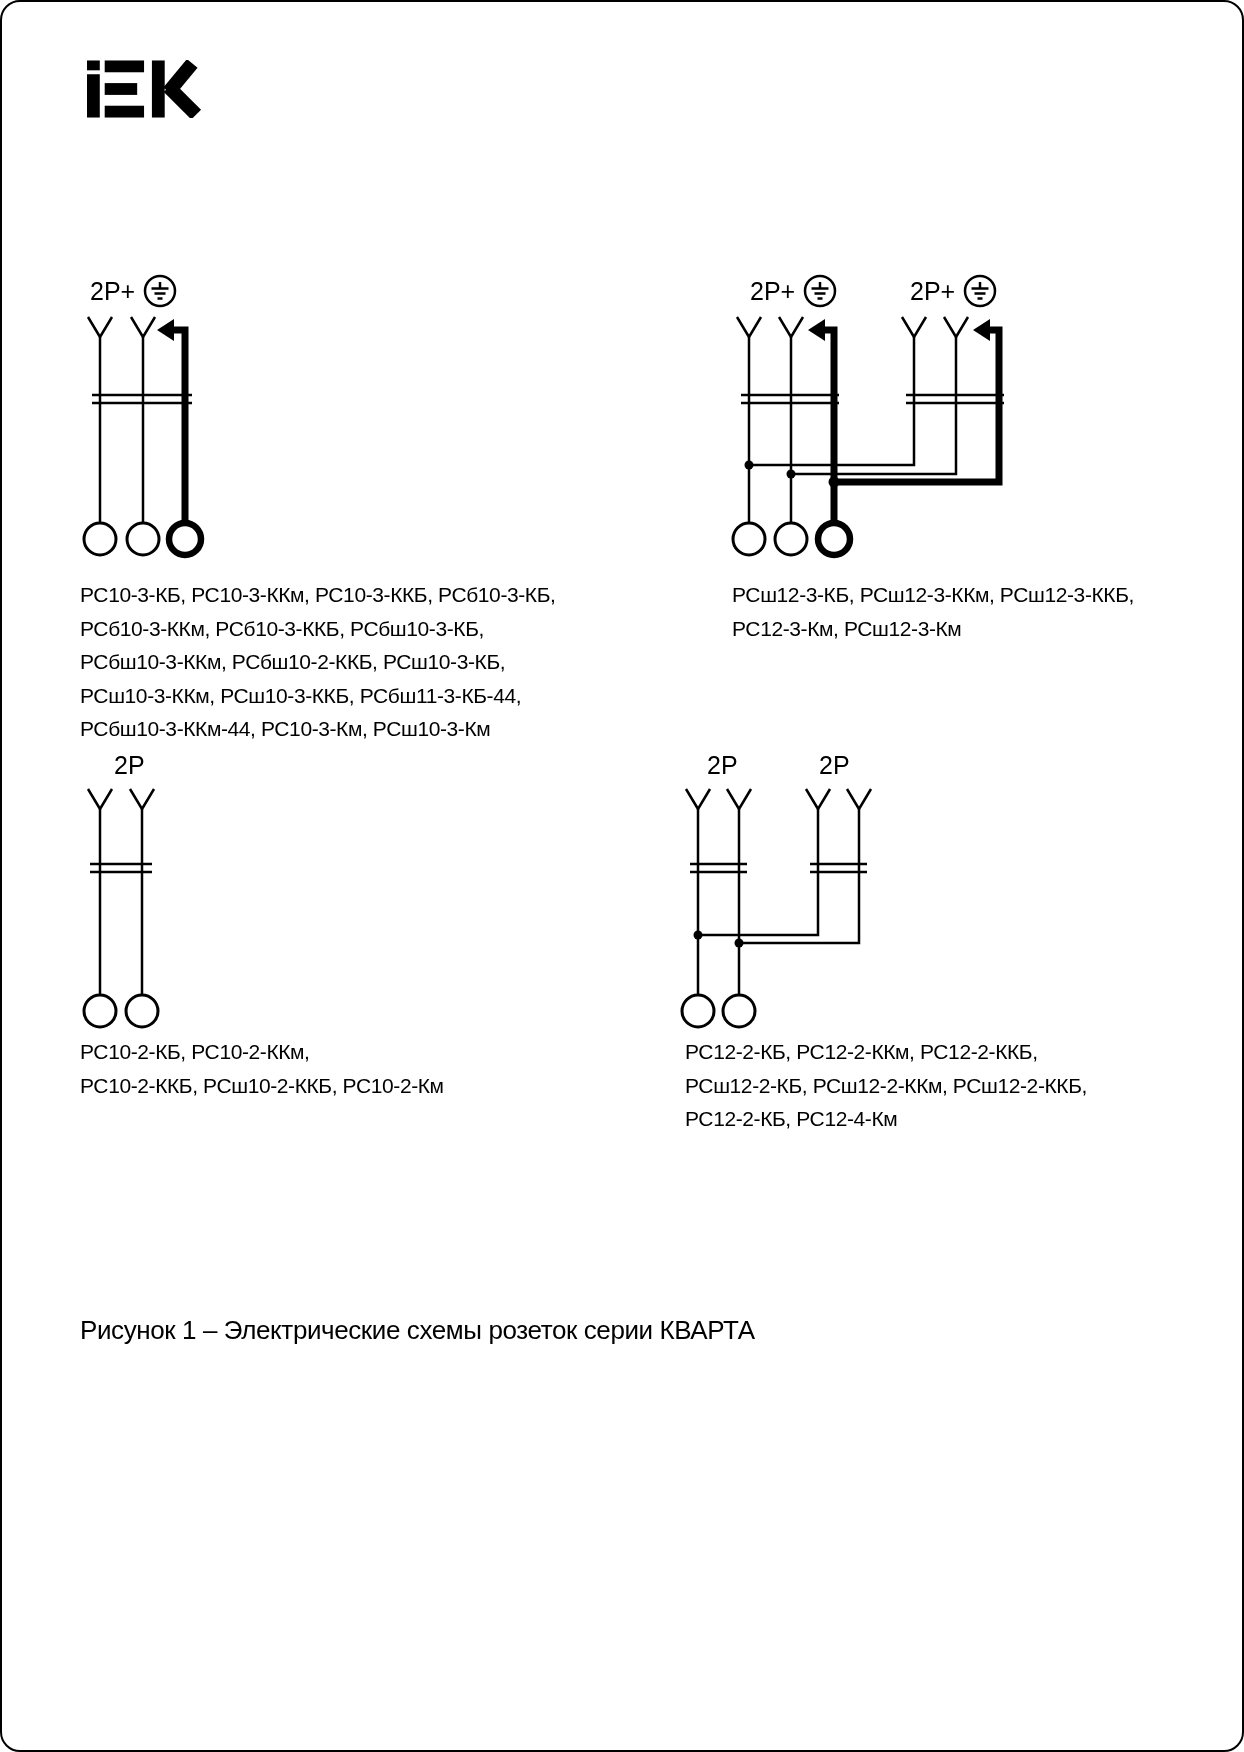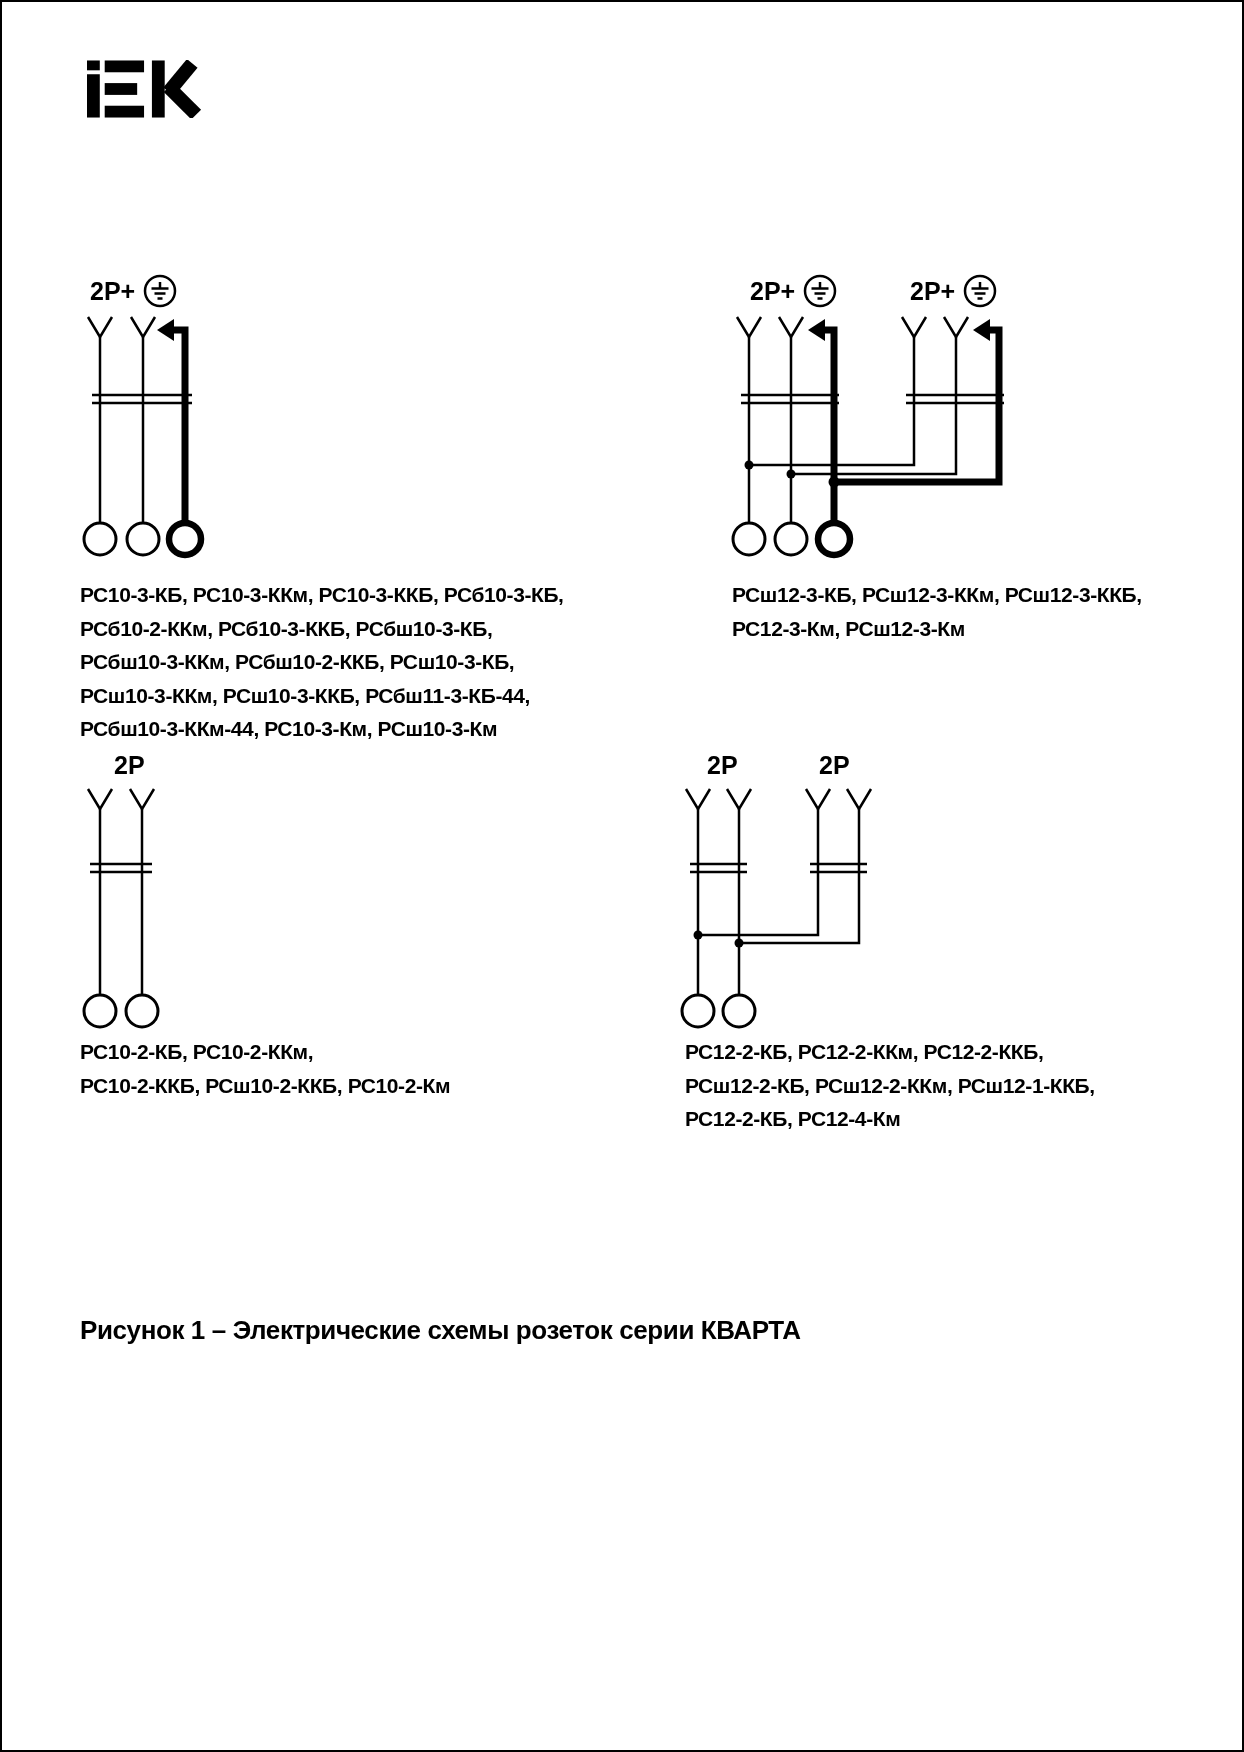--- a/index.html
+++ b/index.html
@@ -1,23 +1,22 @@
 <!DOCTYPE html>
 <html><head>
 <meta charset="utf-8">
 <style>
   html,body{margin:0;padding:0;background:#fff;}
   .page{
     position:relative;
     width:1240px;height:1748px;
-    border:2px solid #000;border-radius:0;
+    border:2px solid #000;border-radius:20px;
     background:#fff;overflow:hidden;
     font-family:"Liberation Sans",sans-serif;
     color:#000;
-    font-weight:bold;
   }
   .logo{position:absolute;left:85px;top:58px;width:120px;height:58px;}
   .dlabel{
     position:absolute;display:flex;align-items:center;gap:8px;
     font-size:25px;line-height:34px;white-space:nowrap;
   }
   .earth{width:34px;height:34px;display:block;}
   .schem{position:absolute;display:block;}
   .schem path,.schem line,.schem polyline{stroke:#000;fill:none;}
   .thin{stroke-width:2.5px;}
@@ -77,21 +76,21 @@
     <polygon points="85,60 102,49 102,71" fill="#000"></polygon>
     <g fill="none" stroke="#000">
       <circle cx="28" cy="269" r="16" stroke-width="3"></circle>
       <circle cx="71" cy="269" r="16" stroke-width="3"></circle>
       <circle cx="113" cy="269" r="16" stroke-width="6.5"></circle>
     </g>
   </svg>
 
   <div class="products" style="left:78px;top:576px">
     <div>РС10-3-КБ, РС10-3-ККм, РС10-3-ККБ, РСб10-3-КБ,</div>
-    <div>РСб10-2-ККм, РСб10-3-ККБ, РСбш10-3-КБ,</div>
+    <div>РСб10-3-ККм, РСб10-3-ККБ, РСбш10-3-КБ,</div>
     <div>РСбш10-3-ККм, РСбш10-2-ККБ, РСш10-3-КБ,</div>
     <div>РСш10-3-ККм, РСш10-3-ККБ, РСбш11-3-КБ-44,</div>
     <div>РСбш10-3-ККм-44, РС10-3-Км, РСш10-3-Км</div>
   </div>
 
   <div class="dlabel" style="left:748px;top:272px">
     <span>2P+</span>
     <svg class="earth" viewBox="0 0 34 34">
       <circle cx="17" cy="17" r="15" fill="none" stroke="#000" stroke-width="2.5"></circle>
       <g stroke="#000" stroke-width="2.5" fill="none">
@@ -210,19 +209,19 @@
       <circle cx="77" cy="168" r="4.5"></circle>
     </g>
     <g fill="none" stroke="#000">
       <circle cx="36" cy="236" r="16" stroke-width="3"></circle>
       <circle cx="77" cy="236" r="16" stroke-width="3"></circle>
     </g>
   </svg>
 
   <div class="products" style="left:683px;top:1033px">
     <div>РС12-2-КБ, РС12-2-ККм, РС12-2-ККБ,</div>
-    <div>РСш12-2-КБ, РСш12-2-ККм, РСш12-1-ККБ,</div>
+    <div>РСш12-2-КБ, РСш12-2-ККм, РСш12-2-ККБ,</div>
     <div>РС12-2-КБ, РС12-4-Км</div>
   </div>
 
   <div class="caption">Рисунок 1 – Электрические схемы розеток серии КВАРТА</div>
 
 </div>
 
 </body></html>

